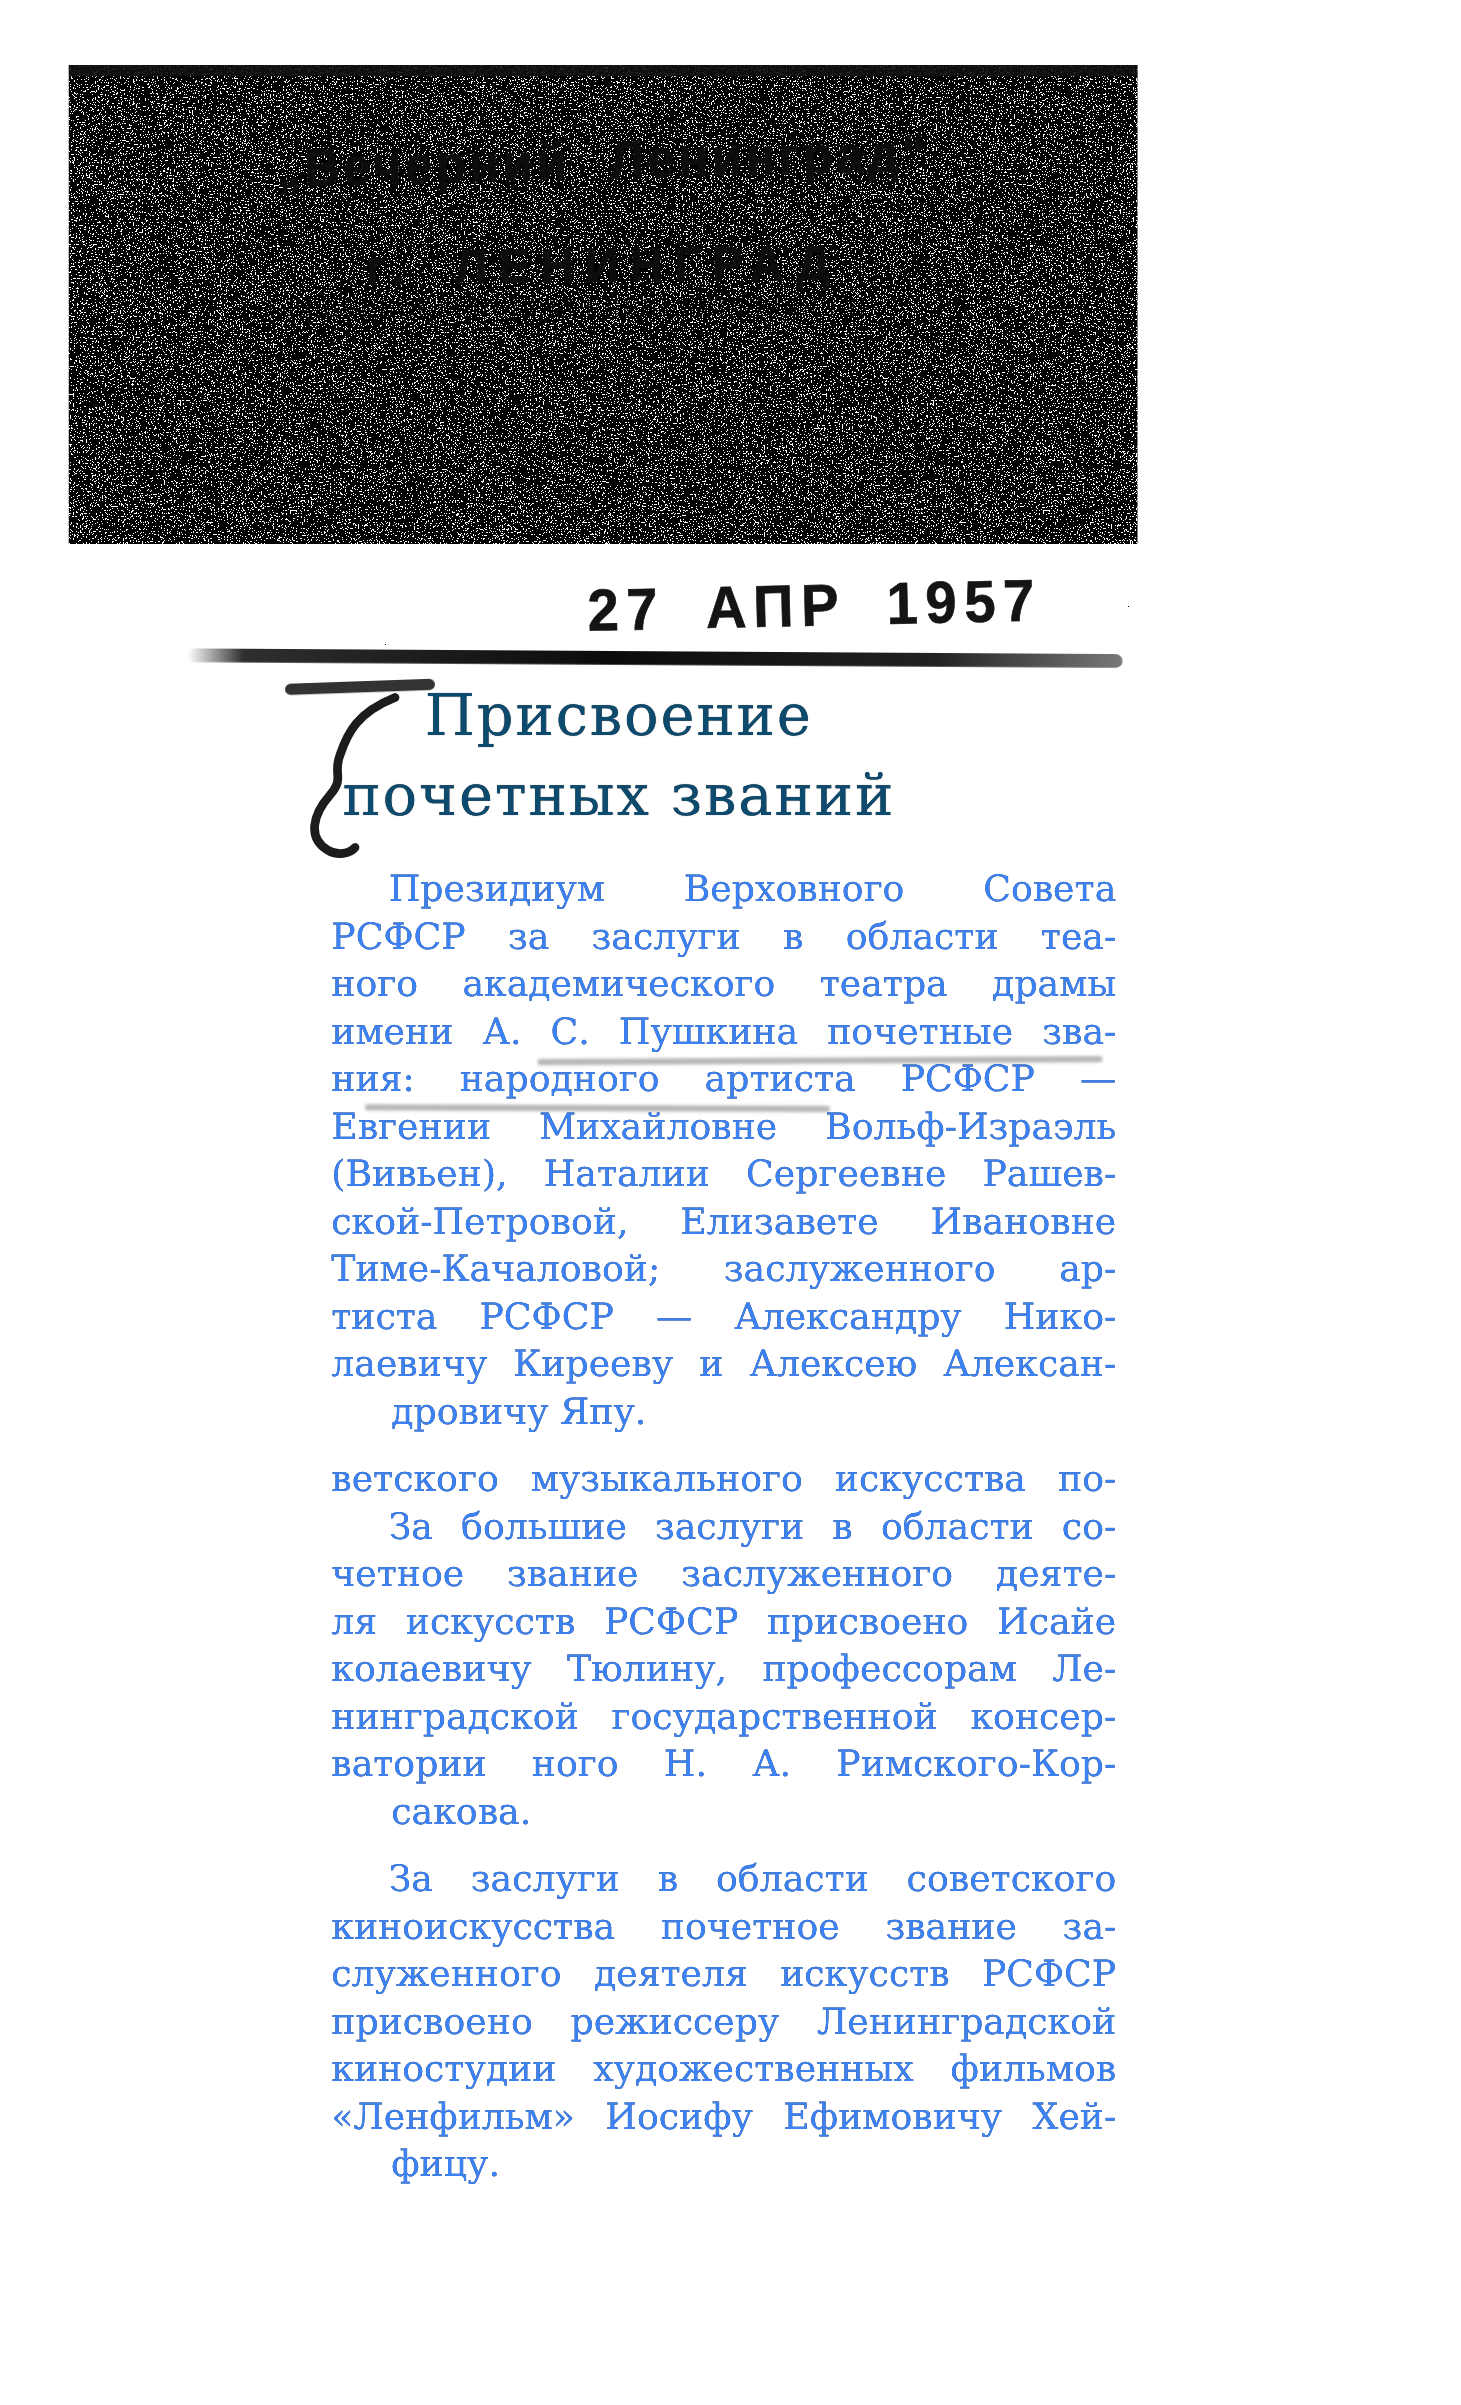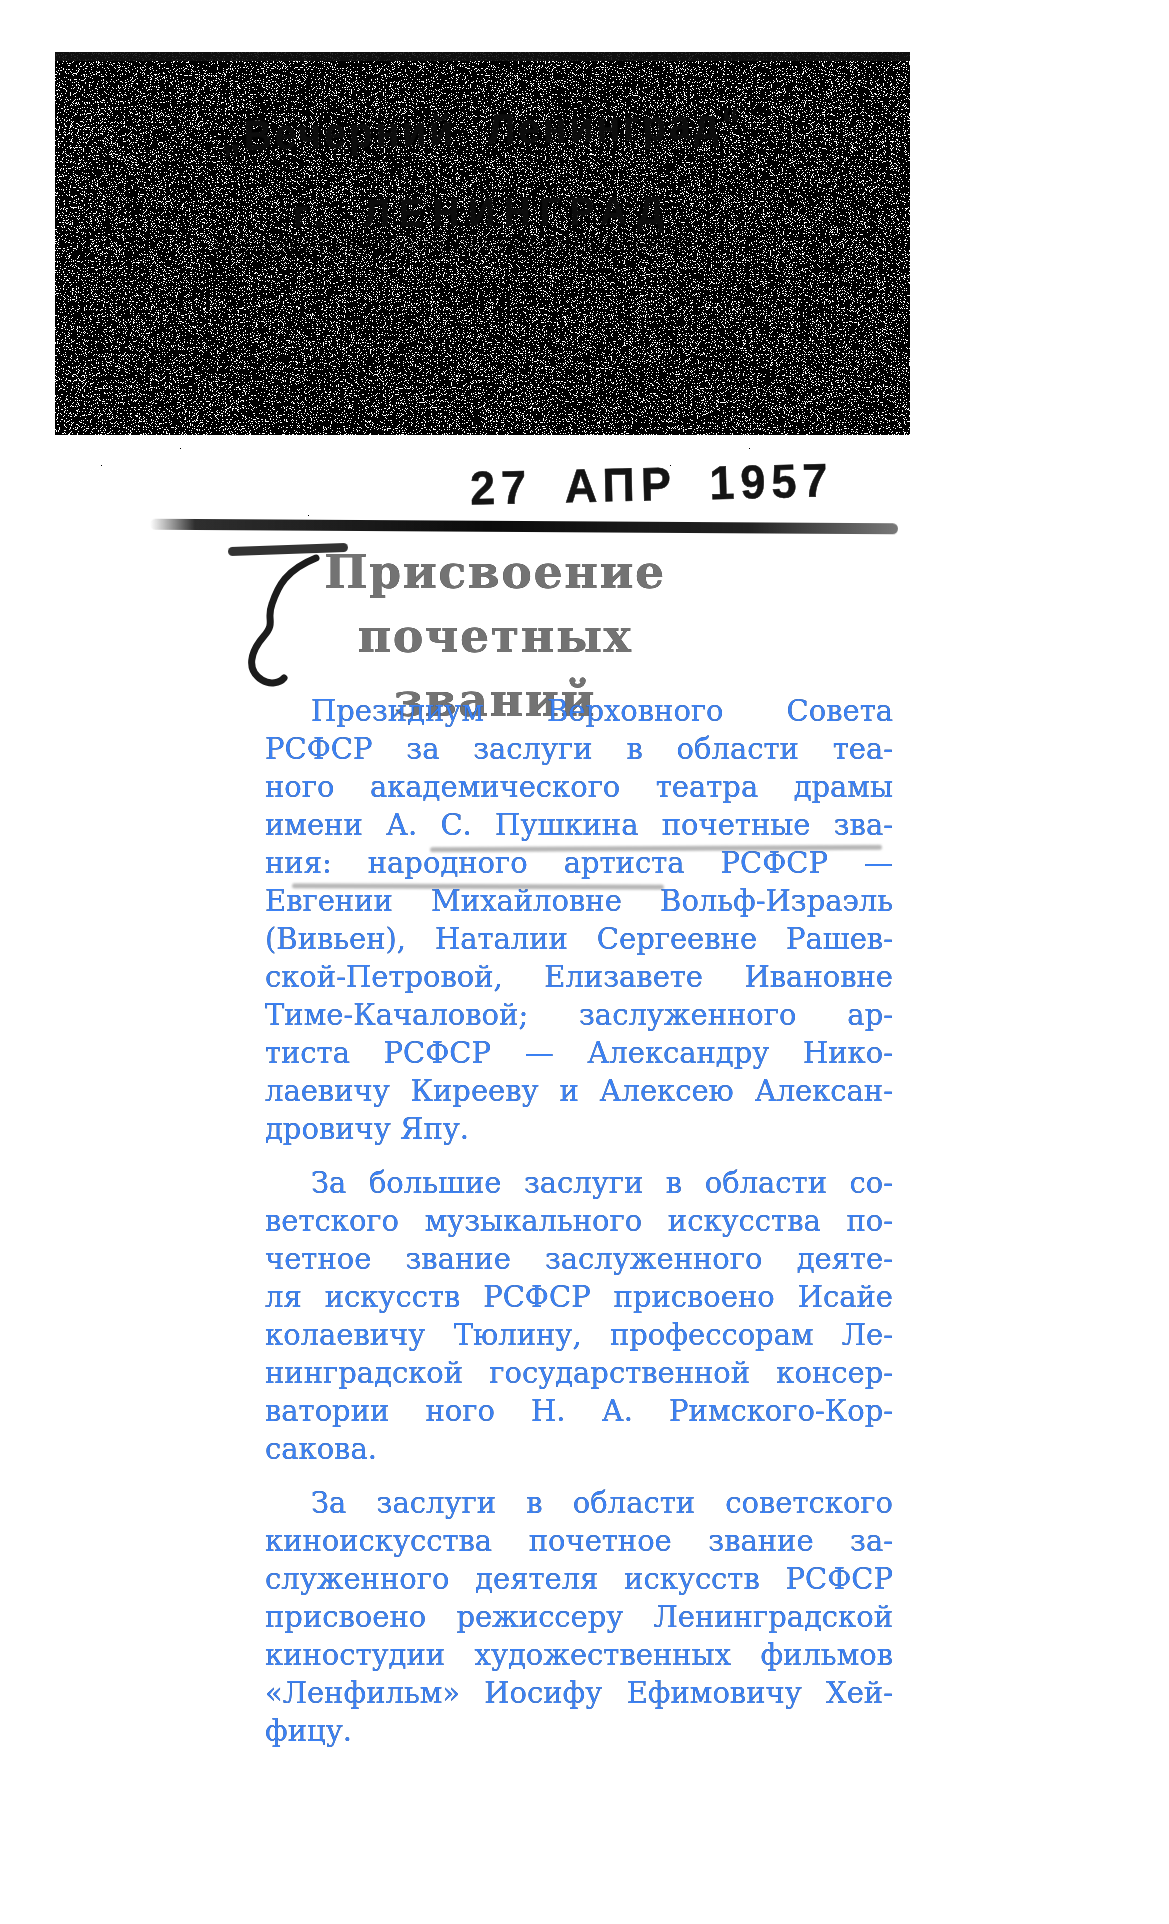--- a/index.html
+++ b/index.html
@@ -33,29 +33,29 @@
     background:linear-gradient(90deg,rgba(10,10,10,0) 0,rgba(10,10,10,.85) 6%,#0b0b0b 45%,rgba(10,10,10,.9) 80%,rgba(10,10,10,.55) 100%);
     transform:rotate(.35deg);filter:blur(.4px);
   }
   .ink-blob{
     position:absolute;left:228px;top:545px;width:120px;height:9px;border-radius:5px;
     background:rgba(15,15,15,.85);transform:rotate(-2deg);filter:blur(.5px);
   }
   
   .title{
     position:absolute;left:252px;top:540px;width:486px;text-align:center;
-    font-weight:700;font-size:46px;line-height:64px;letter-spacing:1.5px;color:#737373;
+    font-weight:400;font-size:46px;line-height:64px;letter-spacing:1.5px;color:#0c4a6e;
     text-shadow:0 0 .6px #161616;
   }
   .hand-mark{position:absolute;left:238px;top:552px;}
   .body-col{position:absolute;left:265px;top:692px;width:628px;font-size:29px;line-height:38px;color:#3b82f6;text-shadow:0 0 .5px #2a2a2a;}
   .para + .para{margin-top:16px;}
   .line{text-align:justify;text-align-last:justify;}
   .line.first{text-indent:46px;}
-  .line.last{text-align-last:left;}
+  .line.last{text-align-last:left;margin-left:48px;}
   .pencil-underline{position:absolute;background:rgba(45,45,45,.34);filter:blur(1.1px);border-radius:3px;}
   .u1{left:430px;top:846px;width:452px;height:5px;transform:rotate(-.3deg);}
   .u2{left:292px;top:884px;width:372px;height:5px;transform:rotate(.2deg);}
 </style>
 </head>
 <body>
 
 <div id="page">
 
   <div class="scan-block">
@@ -107,22 +107,22 @@
         <div class="line">ния: народного артиста РСФСР —</div>
         <div class="line">Евгении Михайловне Вольф-Израэль</div>
         <div class="line">(Вивьен), Наталии Сергеевне Рашев-</div>
         <div class="line">ской-Петровой, Елизавете Ивановне</div>
         <div class="line">Тиме-Качаловой; заслуженного ар-</div>
         <div class="line">тиста РСФСР — Александру Нико-</div>
         <div class="line">лаевичу Кирееву и Алексею Алексан-</div>
         <div class="line last">дровичу Япу.</div>
       </div>
       <div class="para">
+        <div class="line">ветского музыкального искусства по-</div>
         <div class="line first">За большие заслуги в области со-</div>
-        <div class="line">ветского музыкального искусства по-</div>
         <div class="line">четное звание заслуженного деяте-</div>
         <div class="line">ля искусств РСФСР присвоено Исайе</div>
         <div class="line">колаевичу Тюлину, профессорам Ле-</div>
         <div class="line">нинградской государственной консер-</div>
         <div class="line">ватории ного Н. А. Римского-Кор-</div>
         <div class="line last">сакова.</div>
       </div>
       <div class="para">
         <div class="line first">За заслуги в области советского</div>
         <div class="line">киноискусства почетное звание за-</div>

